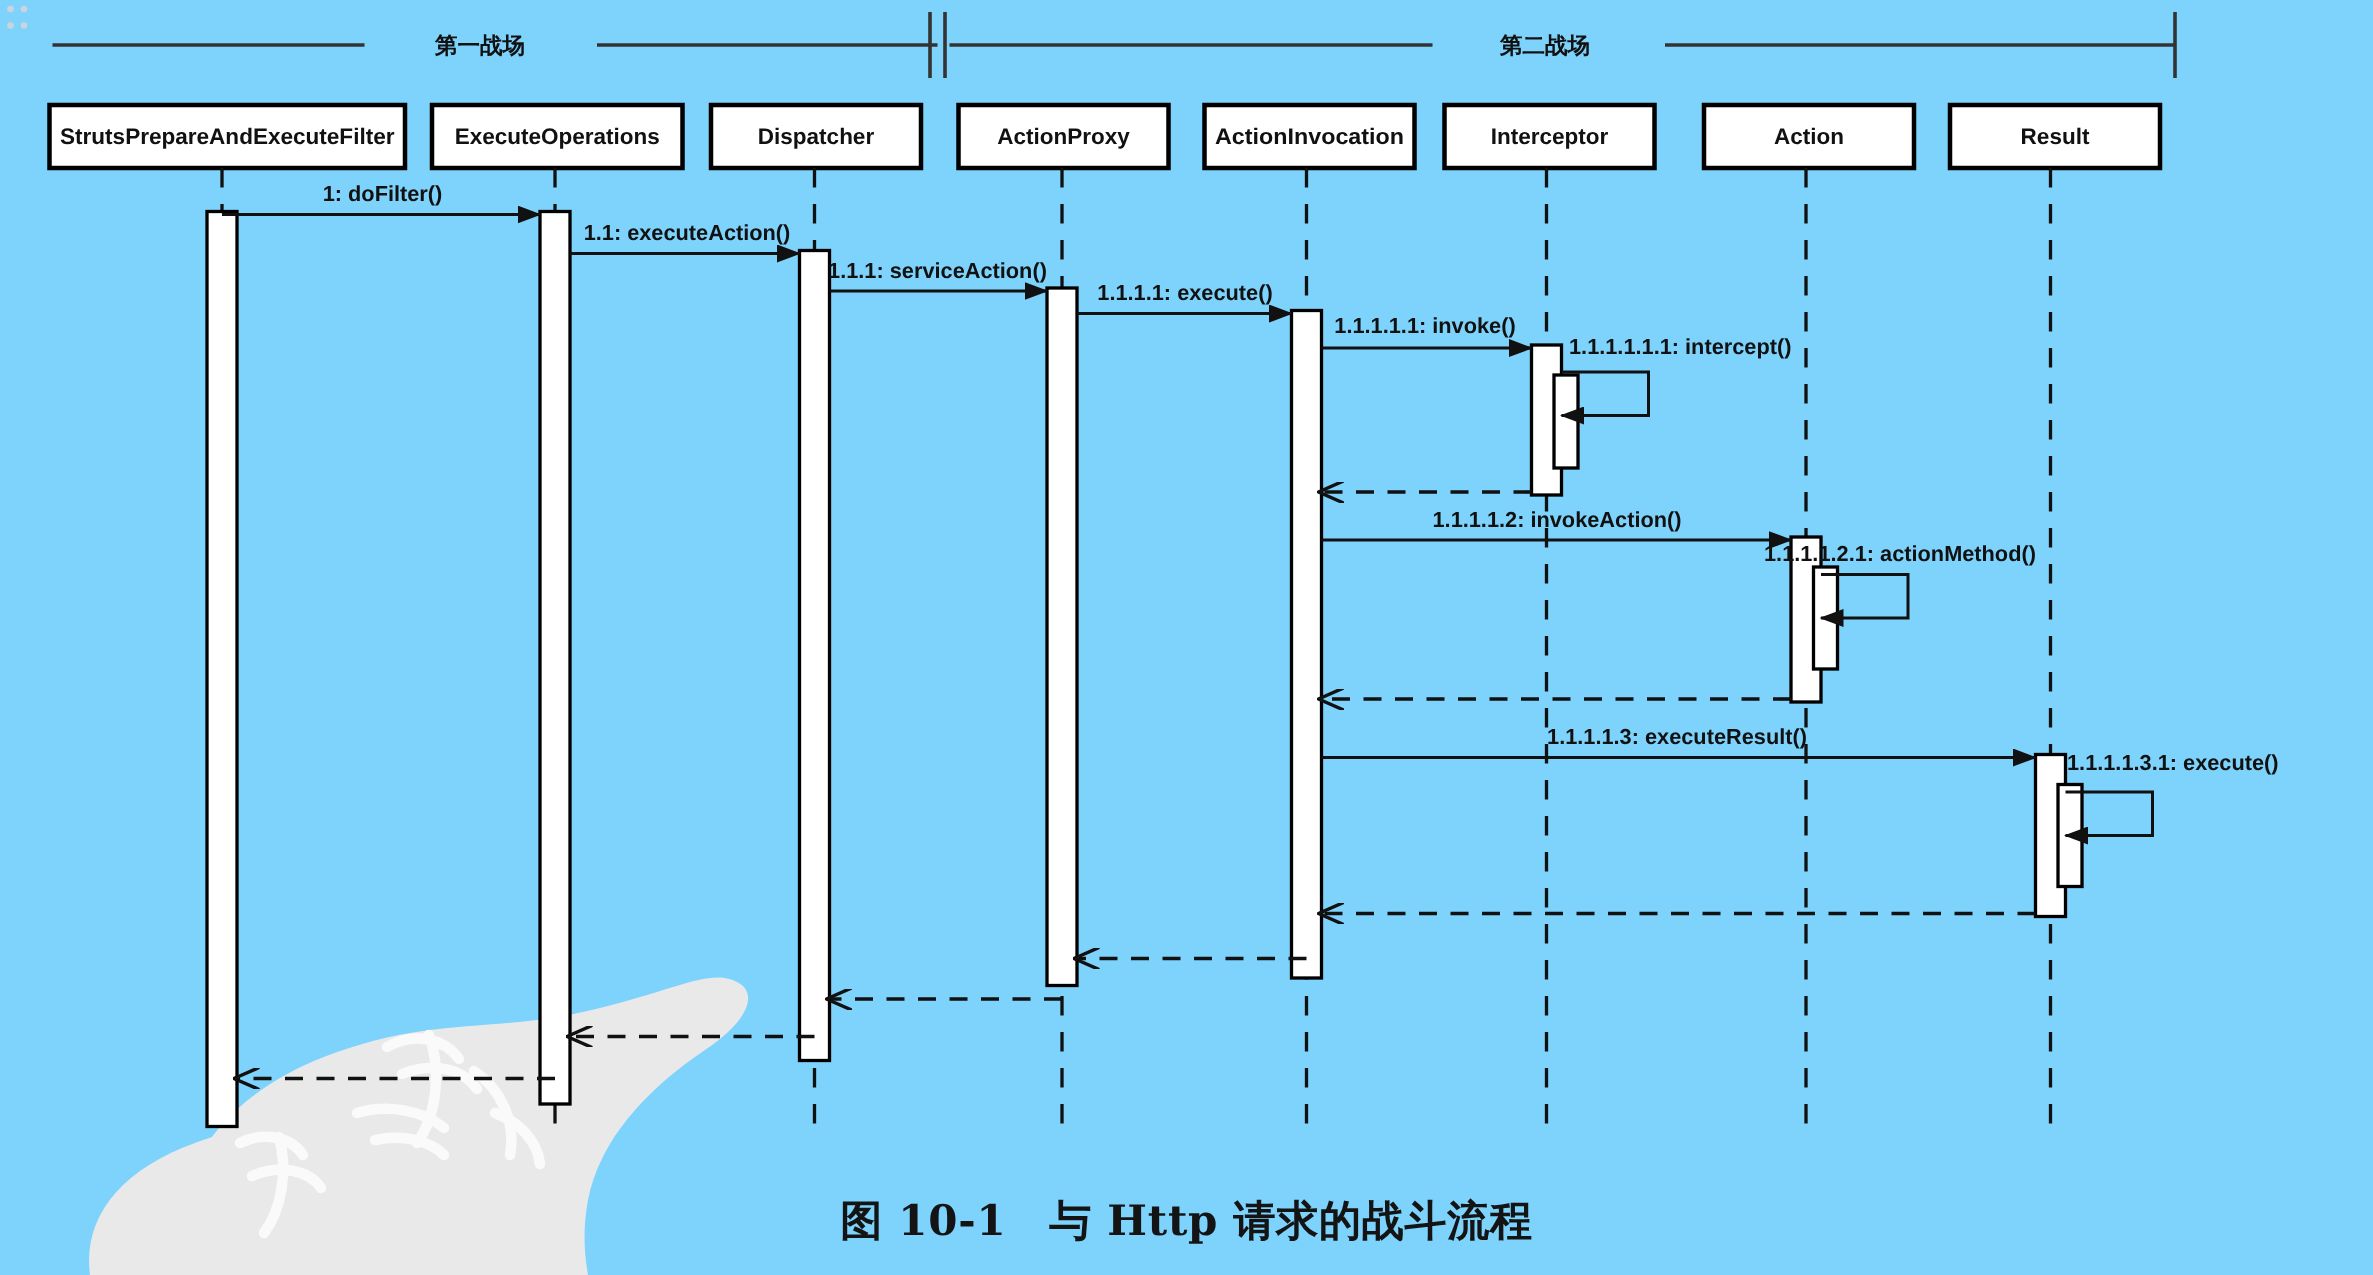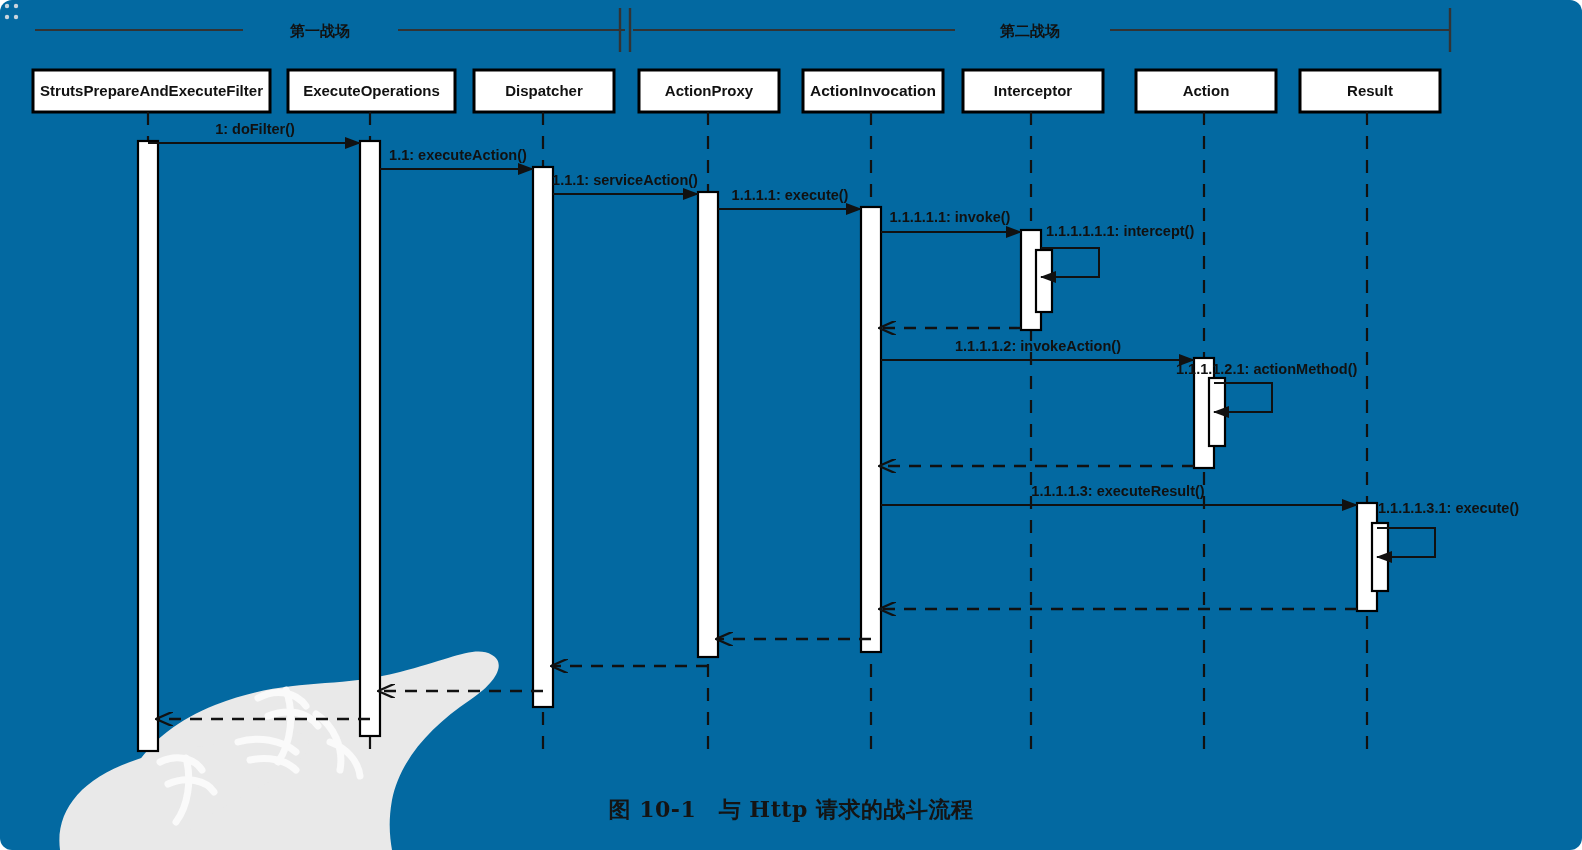--- a/index.html
+++ b/index.html
@@ -7,23 +7,22 @@
     padding: 0;
     background: #ffffff;
   }
   body {
     font-family: "Liberation Sans", sans-serif;
   }
   #page {
     position: relative;
     width: 1582px;
     height: 850px;
-    background: #0369a1;
+    background: #7dd3fc;
     overflow: hidden;
-    border-radius: 12px;
   }
   #diagram-svg {
     position: absolute;
     left: 0;
     top: 0;
     width: 1582px;
     height: 850px;
   }
   .participant-box rect {
     fill: #ffffff;
@@ -81,21 +80,21 @@
     fill: #111111;
     text-anchor: middle;
     dominant-baseline: middle;
   }
   .caption {
     position: absolute;
     left: 0;
     width: 1582px;
     text-align: center;
     font-family: "DejaVu Serif", serif;
-    font-size: 22px;
+    font-size: 28px;
     font-weight: 700;
     color: #141414;
     letter-spacing: 0.5px;
   }
   .watermark {
     fill: #e9e9e9;
   }
   .watermark-glyph {
     fill: none;
     stroke: #fafafa;

